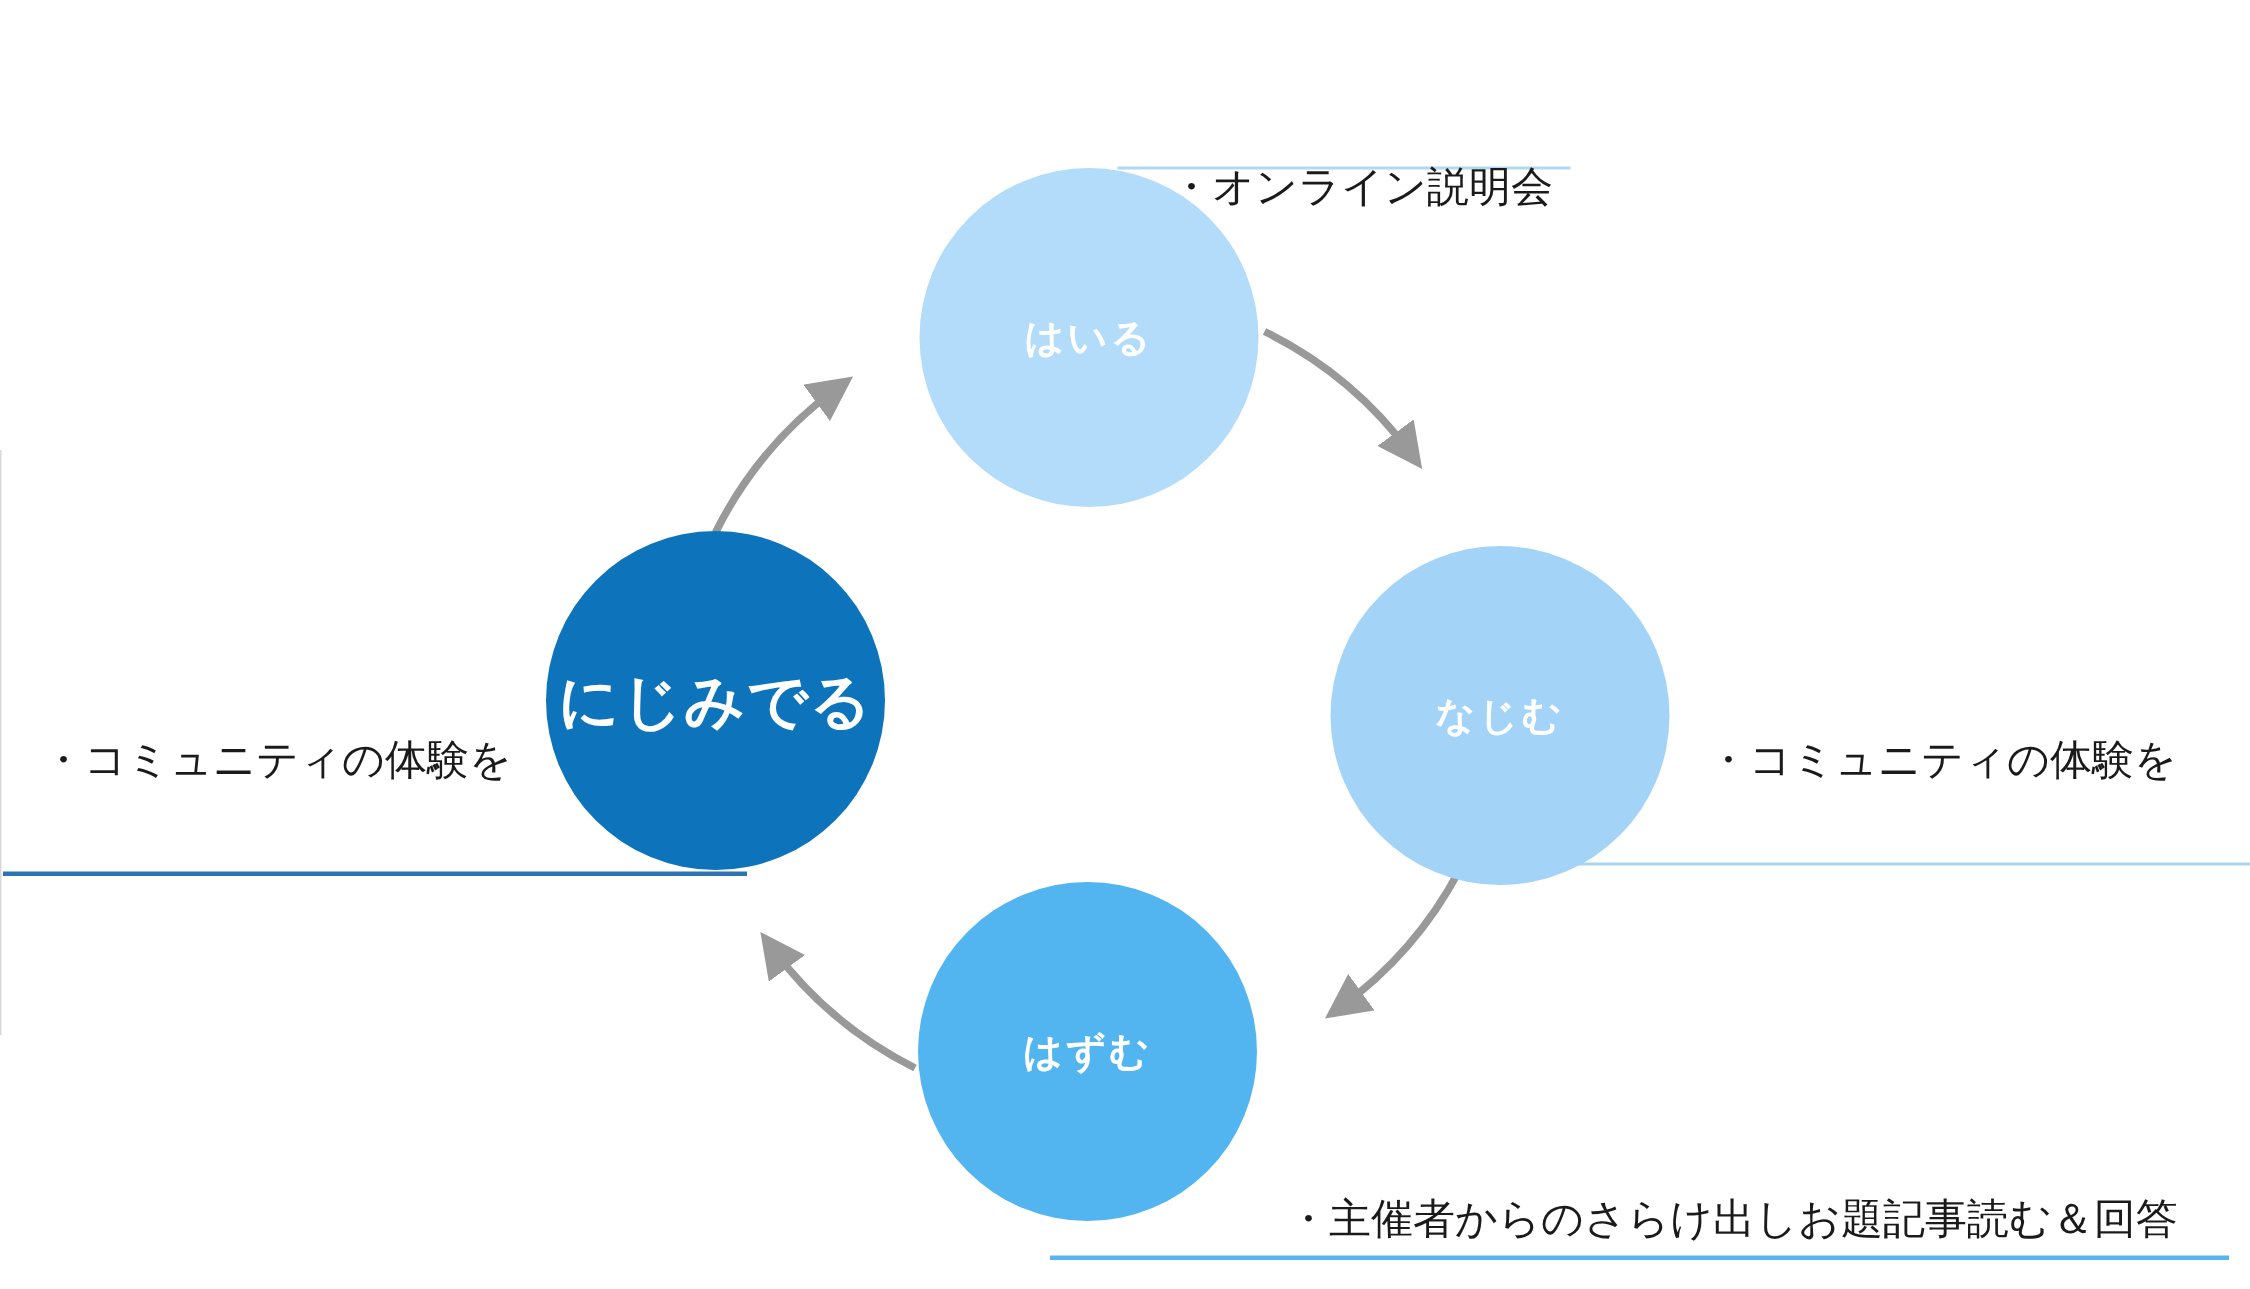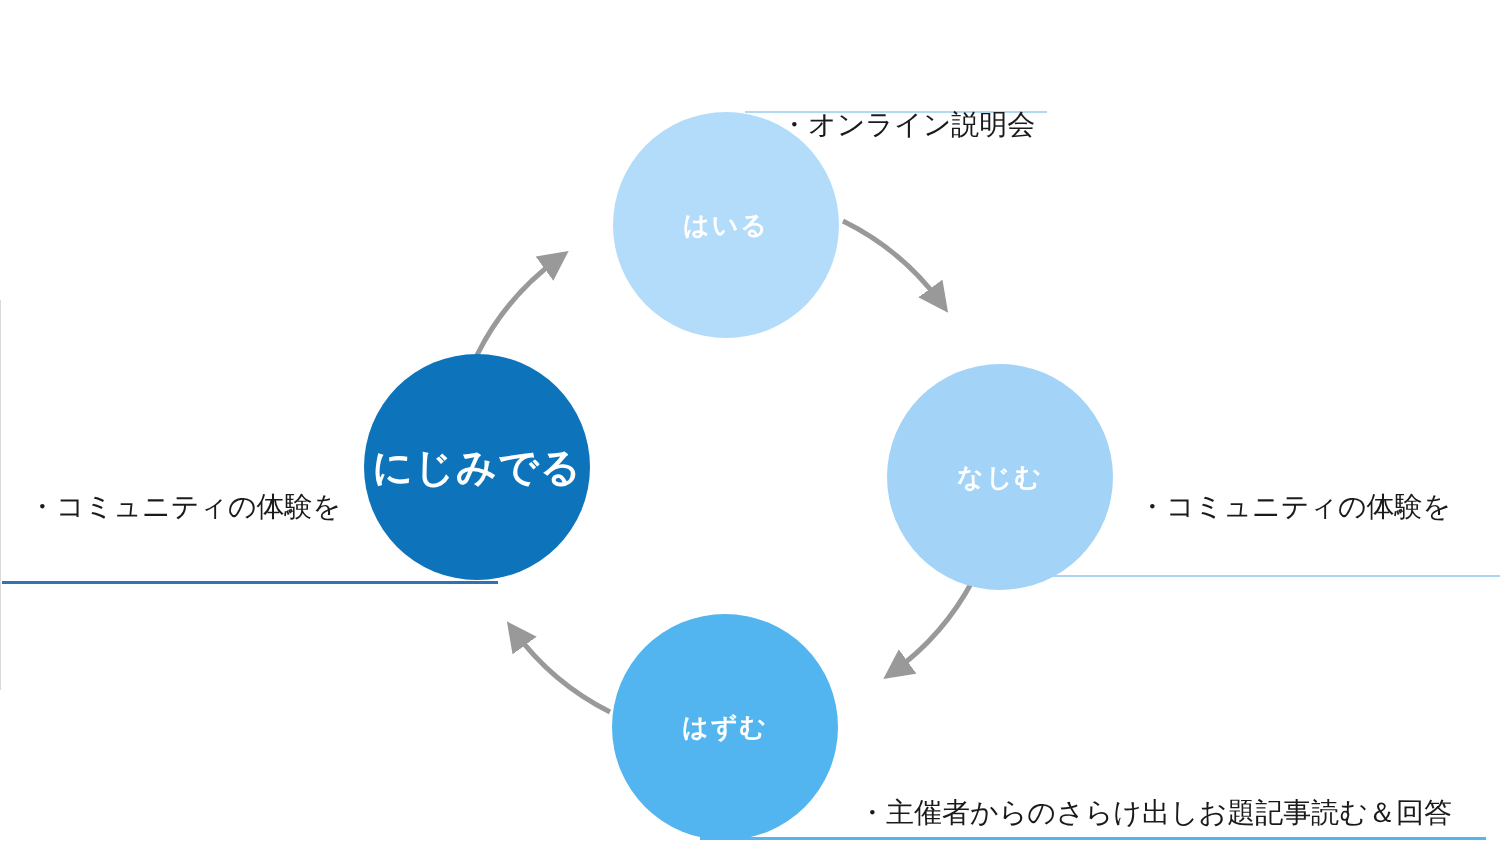--- a/index.html
+++ b/index.html
@@ -29,21 +29,21 @@
   }
   .stage-circle .stage-label {
     color: var(--stage-text);
     font-weight: bold;
     font-size: 26px;
     letter-spacing: 2px;
     white-space: pre;
   }
   #circle-hairu      { left: 613px; top: 112px; background: var(--stage-hairu); }
   #circle-najimu     { left: 887px; top: 364px; background: var(--stage-najimu); }
-  #circle-hazumu     { left: 612px; top: 614px; background: var(--stage-hazumu); }
+  #circle-hazumu     { left: 612px; top: 588px; background: var(--stage-hazumu); }
   #circle-nijimideru { left: 364px; top: 354px; background: var(--stage-nijimideru); }
   #circle-nijimideru .stage-label { font-size: 40px; letter-spacing: 1px; }
 
   
   .note-block {
     position: absolute;
     z-index: 4;
     color: var(--note-text);
     font-size: 28px;
     line-height: 42px;

